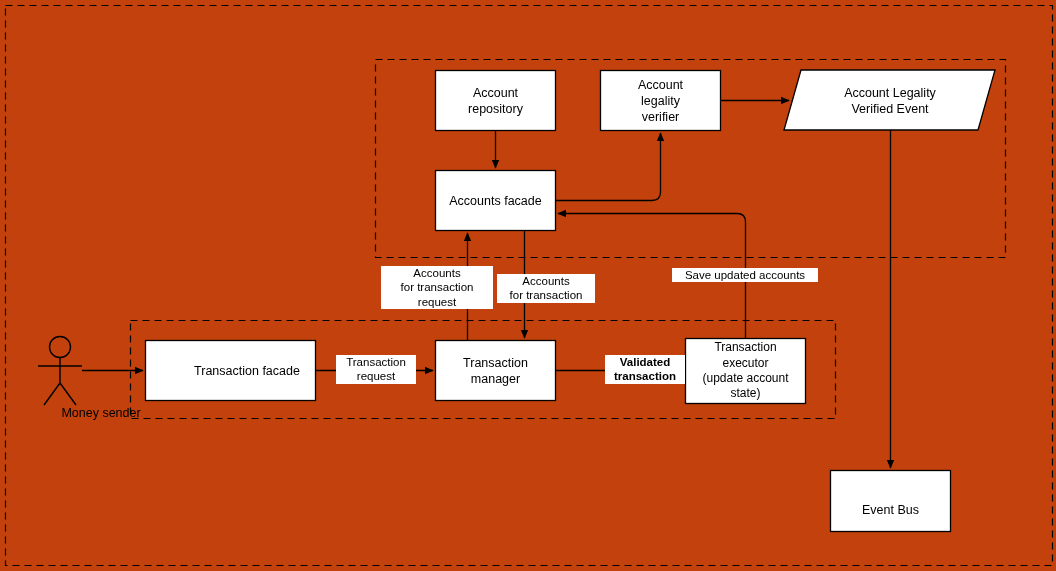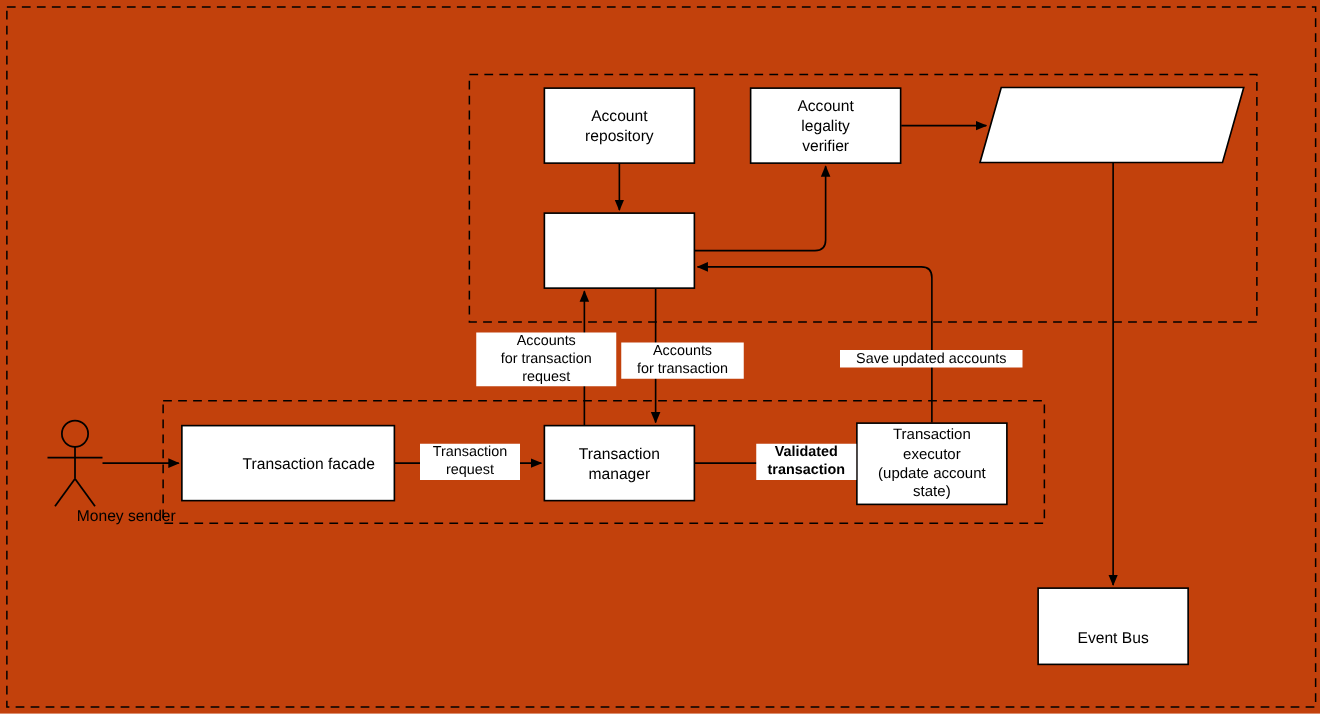--- a/index.html
+++ b/index.html
@@ -99,25 +99,28 @@
     <line x1="721" y1="100.5" x2="789" y2="100.5" stroke="#000000" stroke-width="1.3" marker-end="url(#arrow)"></line>
 
     <path d="M 745.5 338 L 745.5 222 Q 745.5 213.5 737 213.5 L 558 213.5" fill="none" stroke="#000000" stroke-width="1.3" marker-end="url(#arrow)"></path>
 
     <line x1="890.5" y1="130" x2="890.5" y2="468" stroke="#000000" stroke-width="1.3" marker-end="url(#arrow)"></line>
   </svg>
 
   <div class="node-label" style="left:435px;top:70px;width:121px;height:61px;">Account
 repository</div>
 
+  <div class="node-label" style="left:435px;top:170px;width:121px;height:61px;">Accounts facade</div>
 
   <div class="node-label" style="left:600px;top:70px;width:121px;height:61px;">Account
 legality
 verifier</div>
 
+  <div class="node-label" style="left:784px;top:70px;width:212px;height:61px;">Account Legality
+Verified Event</div>
 
   <div class="node-label" style="left:145px;top:340px;width:204px;height:61px;">Transaction facade</div>
 
   <div class="node-label" style="left:435px;top:340px;width:121px;height:61px;">Transaction
 manager</div>
 
   <div class="node-label" style="left:685px;top:338px;width:121px;height:66px;font-size:12px;">Transaction
 executor
 (update account
 state)</div>
@@ -132,15 +135,15 @@
   <div class="edge-label" style="left:605px;top:355px;width:80px;font-weight:bold;">Validated
 transaction</div>
 
   <div class="edge-label" style="left:381px;top:266px;width:112px;">Accounts
 for transaction
 request</div>
 
   <div class="edge-label" style="left:497px;top:274px;width:98px;">Accounts
 for transaction</div>
 
-  <div class="edge-label" style="left:672px;top:280px;width:146px;">Save updated accounts</div>
+  <div class="edge-label" style="left:672px;top:268px;width:146px;">Save updated accounts</div>
 
 </div>
 
 </body></html>

